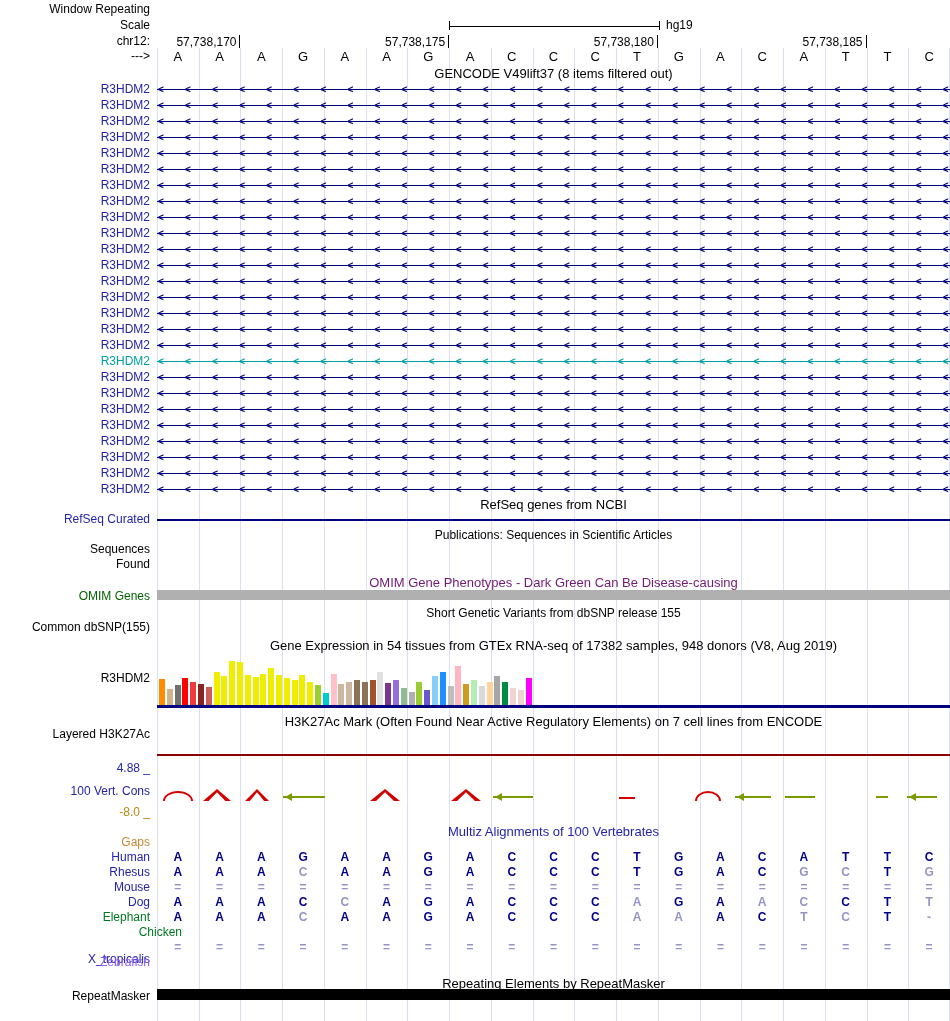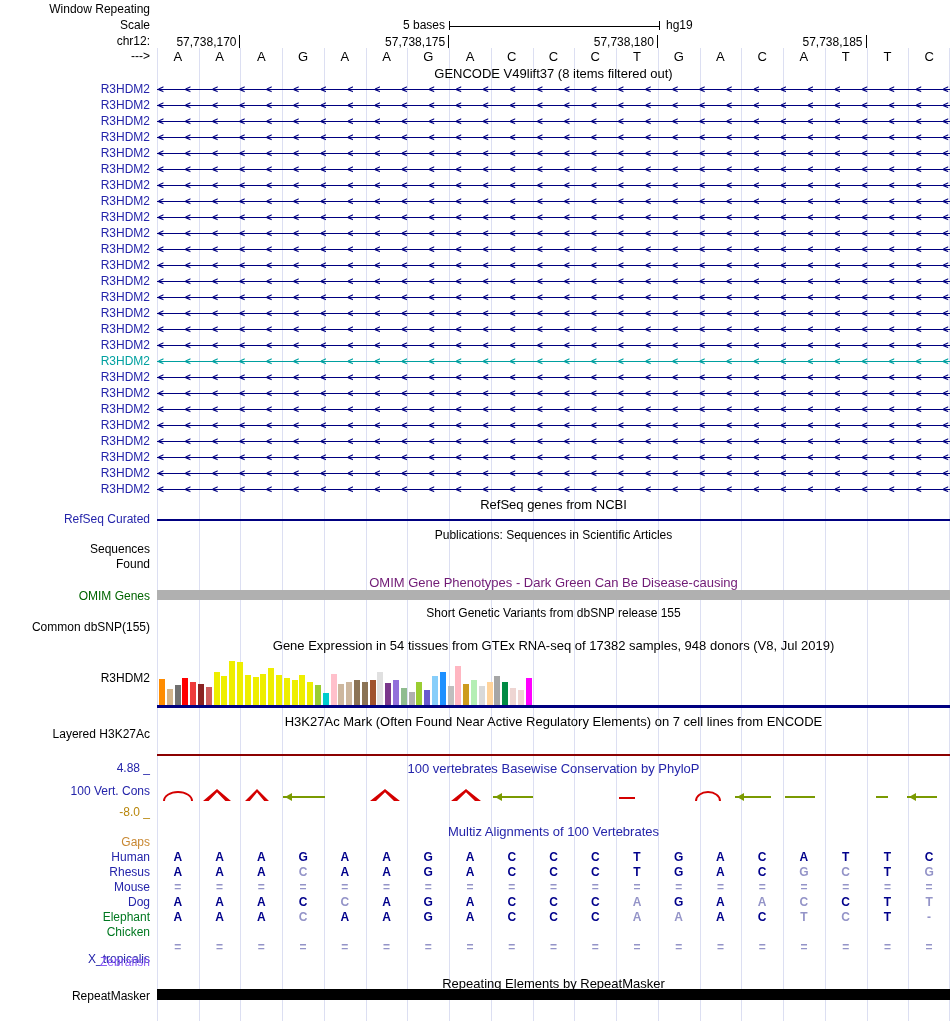--- a/index.html
+++ b/index.html
@@ -95,21 +95,20 @@
     <div class="gridline" style="left: 792px;"></div>
   </div>
 
 <div class="row layer" id="hdr">
   <span class="rlabel">Window Repeating</span>
 </div>
 
 <div class="row layer" id="scale-row">
   <span class="rlabel">Scale</span>
   <div class="rbody">
-    <span class="scale-text">5 bases</span>
     <div class="scale-bar"></div>
     <span class="scale-asm">hg19</span>
   </div>
 </div>
 
 <div class="row layer" id="chr-row">
   <span class="rlabel">chr12:</span>
   <div class="rbody" id="ruler-body">
       <span class="tick-label" style="left: -2.52632px;">57,738,170</span>
       <div class="rtick" style="left: 82.4737px;"></div>
@@ -1157,21 +1156,21 @@
 <div class="row layer" id="omim-row">
   <span class="rlabel" style="color: rgb(0, 100, 0);">OMIM Genes</span>
 </div>
 <div id="omim-bar" class="layer" style="background: rgb(176, 176, 176);"></div>
 
 <div class="title layer" id="dbsnp-title">Short Genetic Variants from dbSNP release 155</div>
 <div class="row layer" id="dbsnp-row">
   <span class="rlabel">Common dbSNP(155)</span>
 </div>
 
-<div class="title layer" id="gtex-title">Gene Expression in 54 tissues from GTEx RNA-seq of 17382 samples, 948 donors (V8, Jul 2019)</div>
+<div class="title layer" id="gtex-title">Gene Expression in 54 tissues from GTEx RNA-seq of 17382 samples, 948 donors (V8, Aug 2019)</div>
 <div class="row layer" id="gtex-row">
   <span class="rlabel">R3HDM2</span>
 </div>
 <div id="gtex-bars" class="layer">
     <div class="gbar" style="left: 2px; height: 26px; background: rgb(255, 140, 0);"></div>
     <div class="gbar" style="left: 9.8px; height: 16px; background: rgb(210, 180, 140);"></div>
     <div class="gbar" style="left: 17.6px; height: 20px; background: rgb(112, 112, 112);"></div>
     <div class="gbar" style="left: 25.4px; height: 27px; background: rgb(255, 0, 0);"></div>
     <div class="gbar" style="left: 33.2px; height: 23px; background: rgb(238, 59, 59);"></div>
     <div class="gbar" style="left: 41px; height: 21px; background: rgb(139, 35, 35);"></div>
@@ -1221,21 +1220,20 @@
 <div id="gtex-baseline" class="layer"></div>
 
 <div class="title layer" id="h3k-title">H3K27Ac Mark (Often Found Near Active Regulatory Elements) on 7 cell lines from ENCODE</div>
 <div class="row layer" id="h3k-row">
   <span class="rlabel">Layered H3K27Ac</span>
 </div>
 <div id="h3k-line" class="layer"></div>
 
 <div class="row layer" id="phylop-head">
   <span class="rlabel" style="color: rgb(36, 36, 170);">4.88 _</span>
-  <div class="title" style="top: 0px; color: rgb(36, 36, 170);">100 vertebrates Basewise Conservation by PhyloP</div>
 </div>
 <span id="cons-label" class="layer" style="color: rgb(36, 36, 170);">100 Vert. Cons</span>
 <span id="min-label" class="layer" style="color: rgb(184, 134, 11);">-8.0 _</span>
 <div id="phylop-marks" class="layer">
     <div class="pm pm-arc" style="left: 6px; width: 26px; border-color: rgb(212, 0, 0);"></div>
     <div class="pm pm-peak" style="left: 46px; width: 28px; background: rgb(212, 0, 0);"></div>
     <div class="pm pm-peak" style="left: 88px; width: 24px; background: rgb(212, 0, 0);"></div>
     <div class="pm pm-garrow" style="left: 126px; width: 42px; border-top-color: rgb(122, 154, 1);"></div>
     <div class="pm pm-peak" style="left: 213px; width: 30px; background: rgb(212, 0, 0);"></div>
     <div class="pm pm-peak" style="left: 294px; width: 30px; background: rgb(212, 0, 0);"></div>
@@ -1367,21 +1365,21 @@
         <span class="mz" style="left: 500.842px; width: 41.7368px; color: rgb(148, 148, 200);">A</span>
         <span class="mz" style="left: 542.579px; width: 41.7368px; color: rgb(0, 0, 139);">A</span>
         <span class="mz" style="left: 584.316px; width: 41.7368px; color: rgb(0, 0, 139);">C</span>
         <span class="mz" style="left: 626.053px; width: 41.7368px; color: rgb(148, 148, 200);">T</span>
         <span class="mz" style="left: 667.789px; width: 41.7368px; color: rgb(148, 148, 200);">C</span>
         <span class="mz" style="left: 709.526px; width: 41.7368px; color: rgb(0, 0, 139);">T</span>
         <span class="mz" style="left: 751.263px; width: 41.7368px; color: rgb(148, 148, 200);">-</span>
       </div>
     </div>
     <div class="mzrow" style="top: 90px;">
-      <span class="rlabel" style="color: rgb(0, 120, 32);">Chicken</span>
+      <span class="rlabel" style="color: rgb(0, 120, 32); padding-left: 32px;">Chicken</span>
     </div>
     <div class="mzrow" style="top: 105px;">
       <span class="rlabel" style="color: rgb(36, 36, 170); margin-top: 12px;">X_tropicalis</span>
       <div class="rbody">
         <span class="mz" style="left: 0px; width: 41.7368px; color: rgb(148, 148, 200);">=</span>
         <span class="mz" style="left: 41.7368px; width: 41.7368px; color: rgb(148, 148, 200);">=</span>
         <span class="mz" style="left: 83.4737px; width: 41.7368px; color: rgb(148, 148, 200);">=</span>
         <span class="mz" style="left: 125.211px; width: 41.7368px; color: rgb(148, 148, 200);">=</span>
         <span class="mz" style="left: 166.947px; width: 41.7368px; color: rgb(148, 148, 200);">=</span>
         <span class="mz" style="left: 208.684px; width: 41.7368px; color: rgb(148, 148, 200);">=</span>

